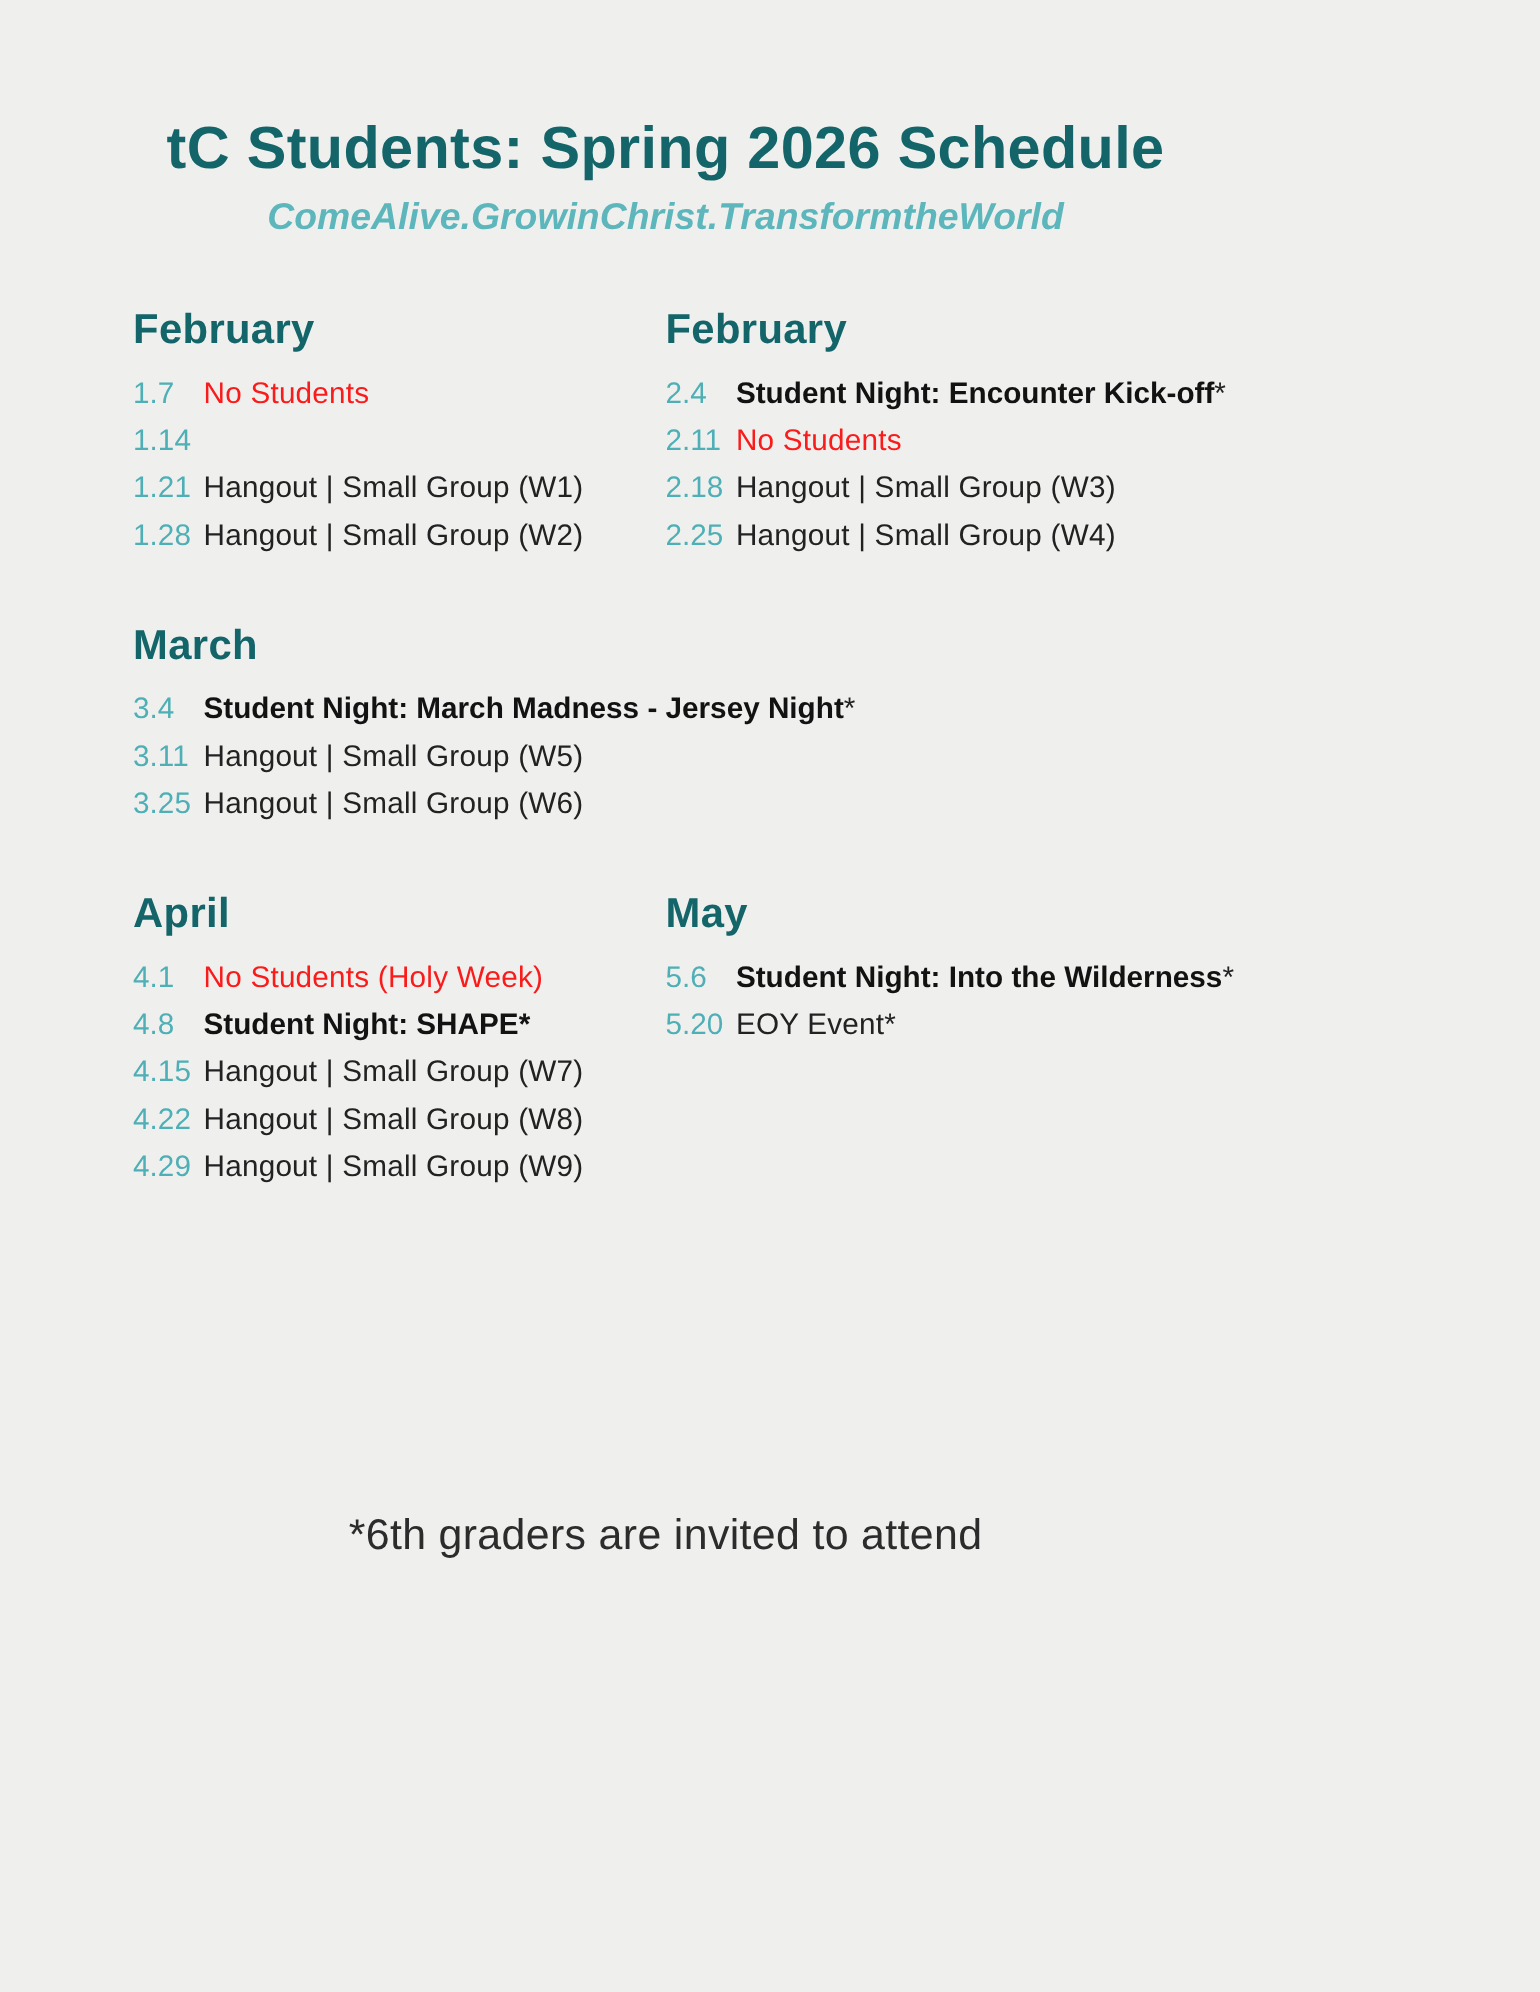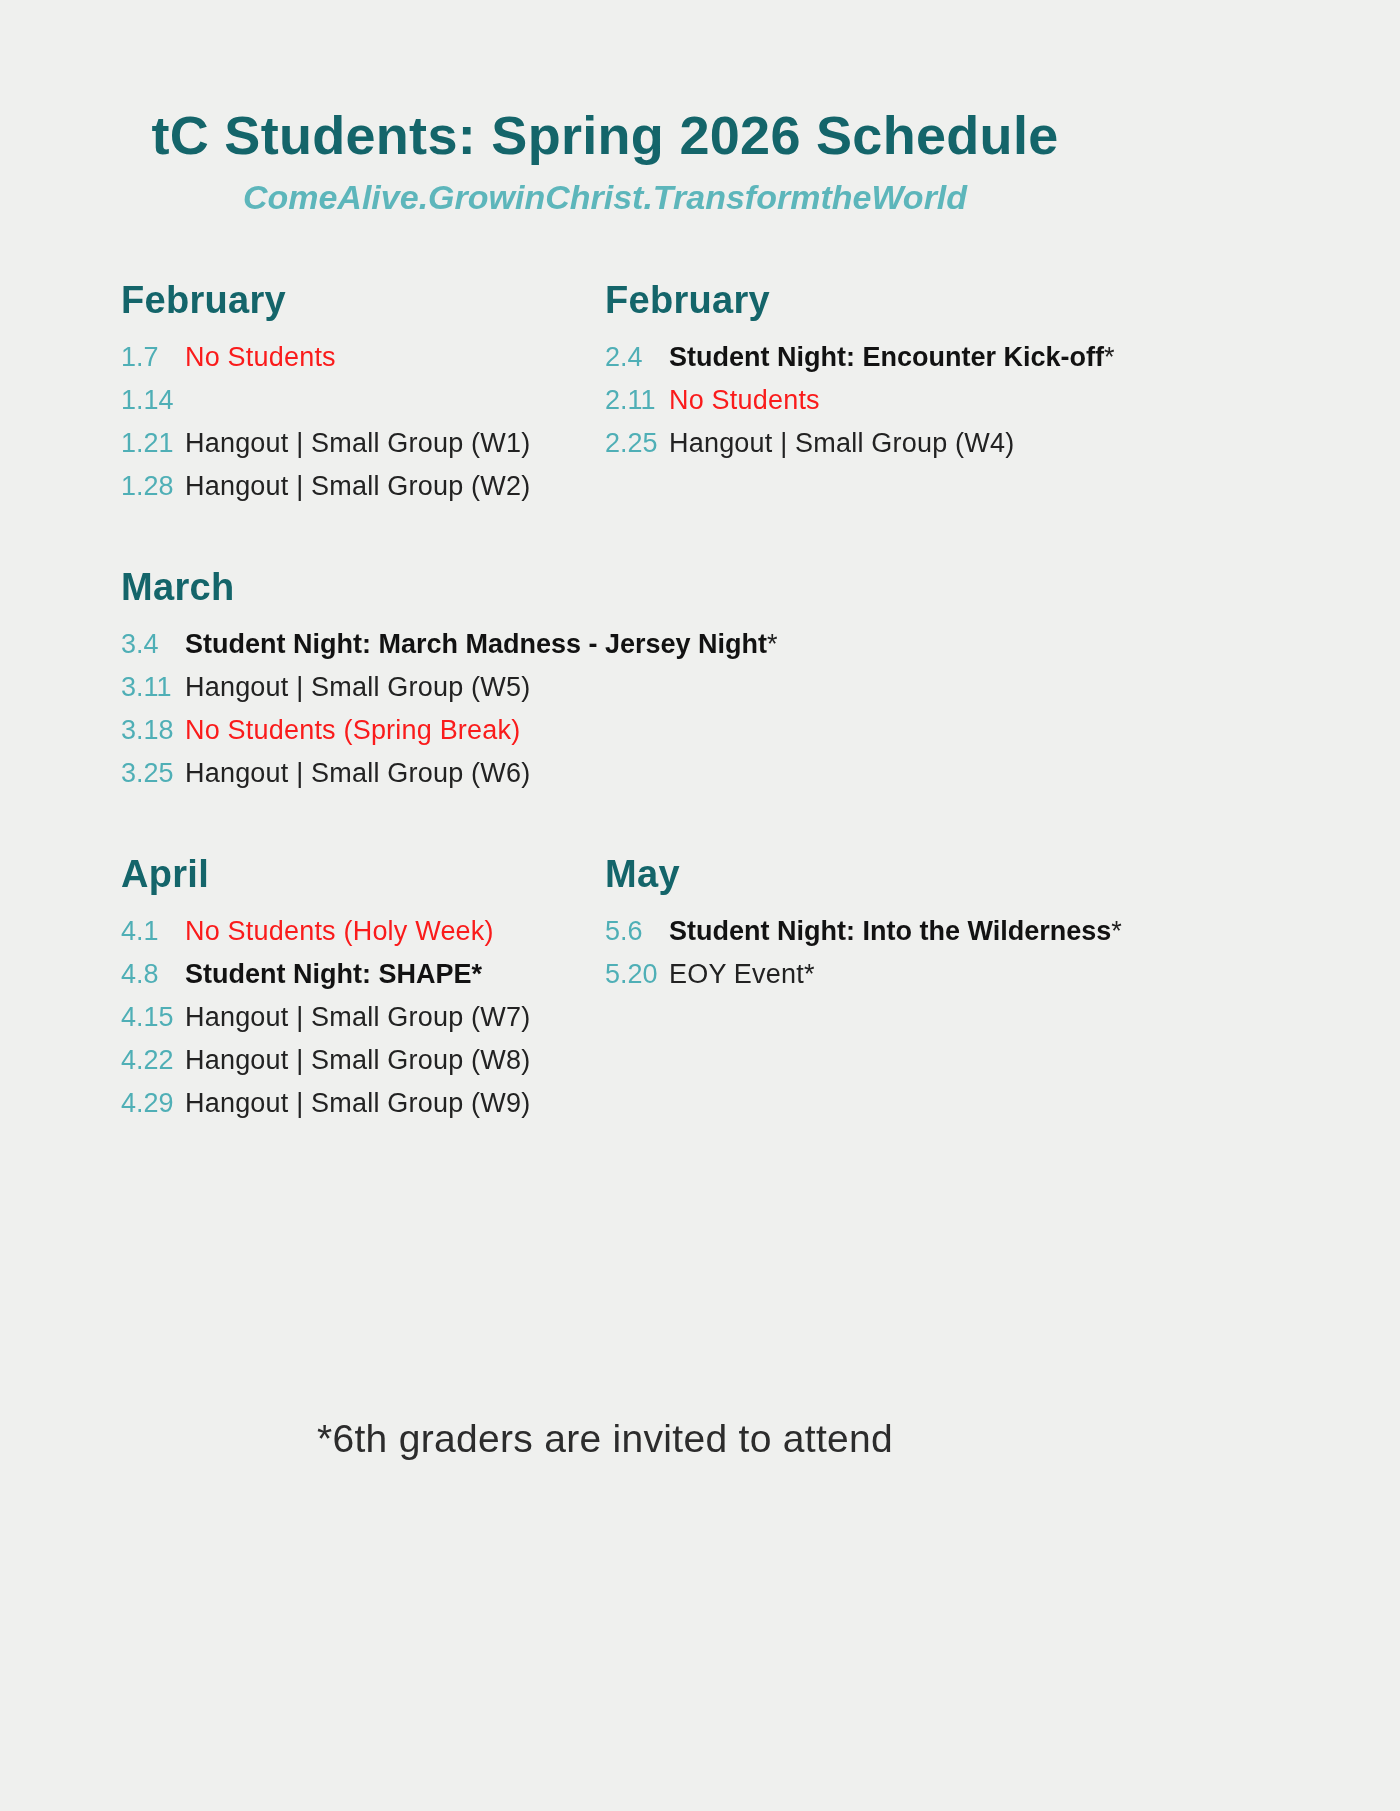--- a/index.html
+++ b/index.html
@@ -109,37 +109,37 @@
           <h2 class="month-name">February</h2>
           <div class="row">
             <span class="date">2.4</span>
             <span class="event"><span class="run-bold">Student Night: Encounter Kick-off</span><span class="run-normal">*</span></span>
           </div>
           <div class="row">
             <span class="date">2.11</span>
             <span class="event"><span class="run-red">No Students</span></span>
           </div>
           <div class="row">
+            <span class="date">2.18</span>
+            <span class="event"><span class="run-normal">Hangout | Small Group (W3)</span></span>
+          </div>
+          <div class="row">
             <span class="date">2.25</span>
             <span class="event"><span class="run-normal">Hangout | Small Group (W4)</span></span>
           </div>
         </section>
       <section class="month span2">
           <h2 class="month-name">March</h2>
           <div class="row">
             <span class="date">3.4</span>
             <span class="event"><span class="run-bold">Student Night: March Madness - Jersey Night</span><span class="run-normal">*</span></span>
           </div>
           <div class="row">
             <span class="date">3.11</span>
             <span class="event"><span class="run-normal">Hangout | Small Group (W5)</span></span>
-          </div>
-          <div class="row">
-            <span class="date">3.18</span>
-            <span class="event"><span class="run-red">No Students (Spring Break)</span></span>
           </div>
           <div class="row">
             <span class="date">3.25</span>
             <span class="event"><span class="run-normal">Hangout | Small Group (W6)</span></span>
           </div>
         </section>
       <section class="month">
           <h2 class="month-name">April</h2>
           <div class="row">
             <span class="date">4.1</span>

